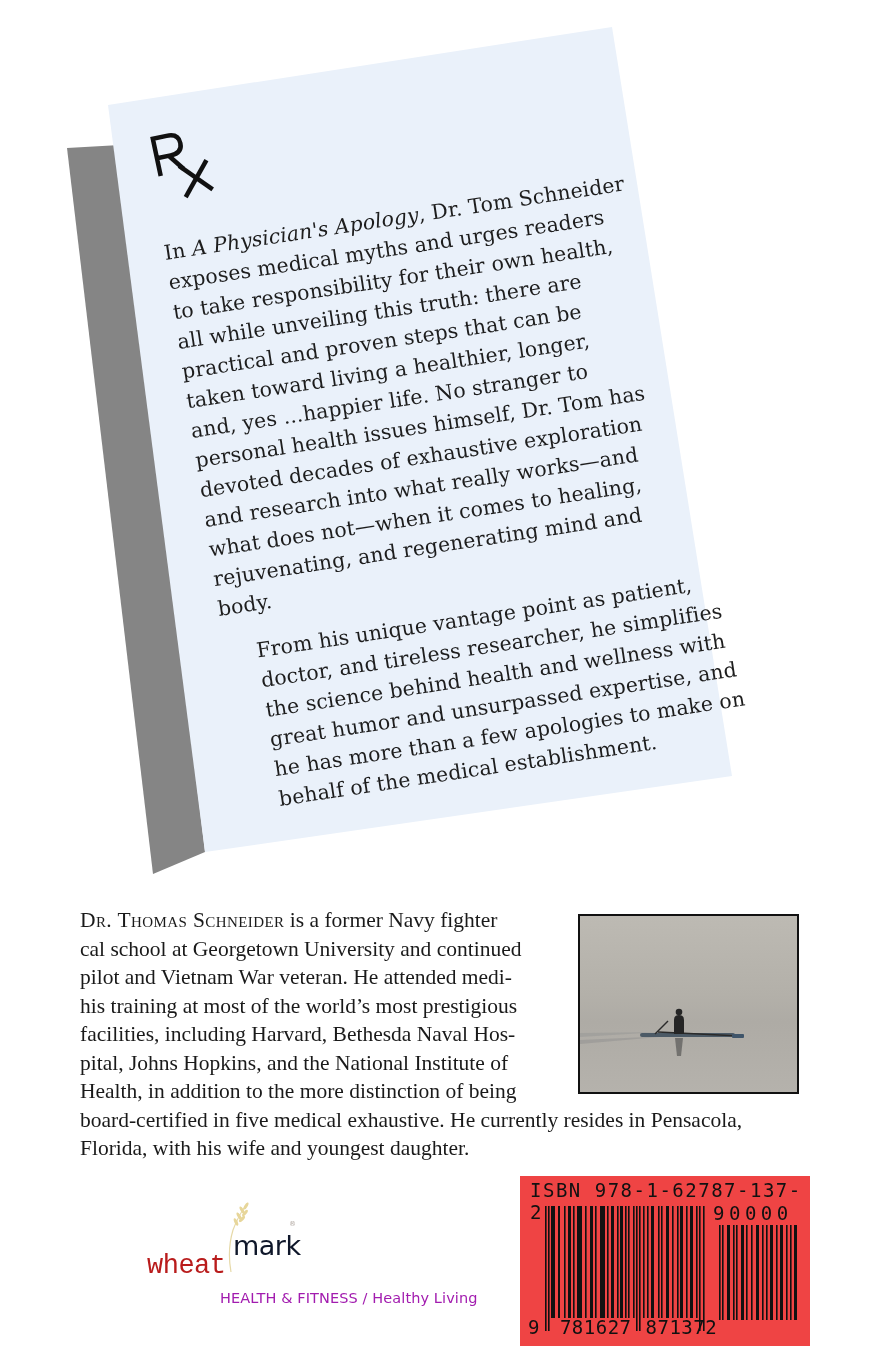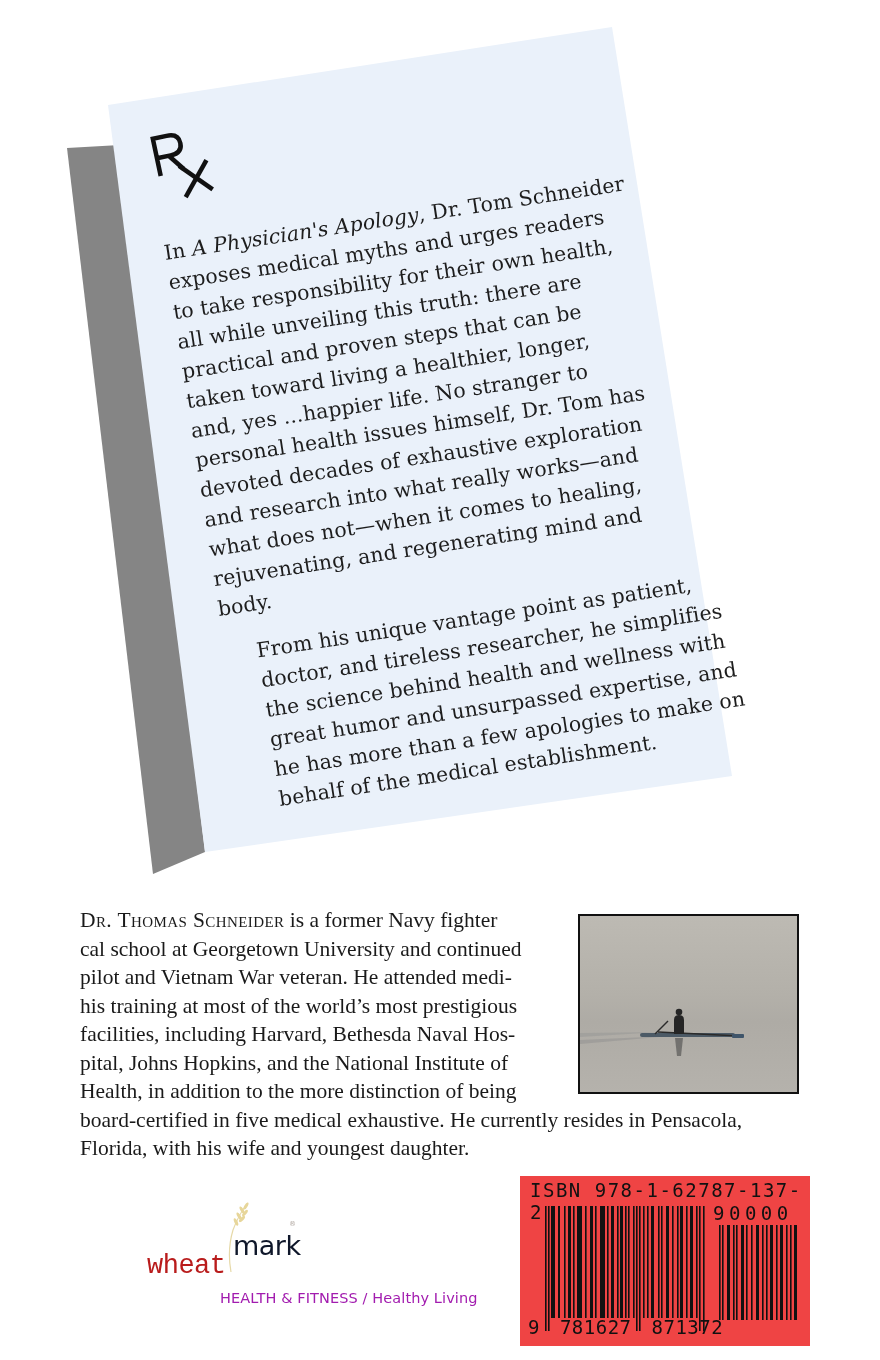--- a/index.html
+++ b/index.html
@@ -208,15 +208,15 @@
       <rect x="256" y="49" width="1.6" height="95"></rect>
       <rect x="260" y="49" width="3" height="95"></rect>
       <rect x="266" y="49" width="1.6" height="95"></rect>
       <rect x="270" y="49" width="1.6" height="95"></rect>
       <rect x="274" y="49" width="3" height="95"></rect>
     </g>
   </svg>
   <div class="ean-digits">
     <span>9</span>
     <span style="margin-left:8px;">781627</span>
-    <span style="margin-left:8px;">871372</span>
+    <span style="margin-left:2px;">871372</span>
   </div>
 </div>
 
 </body></html>

